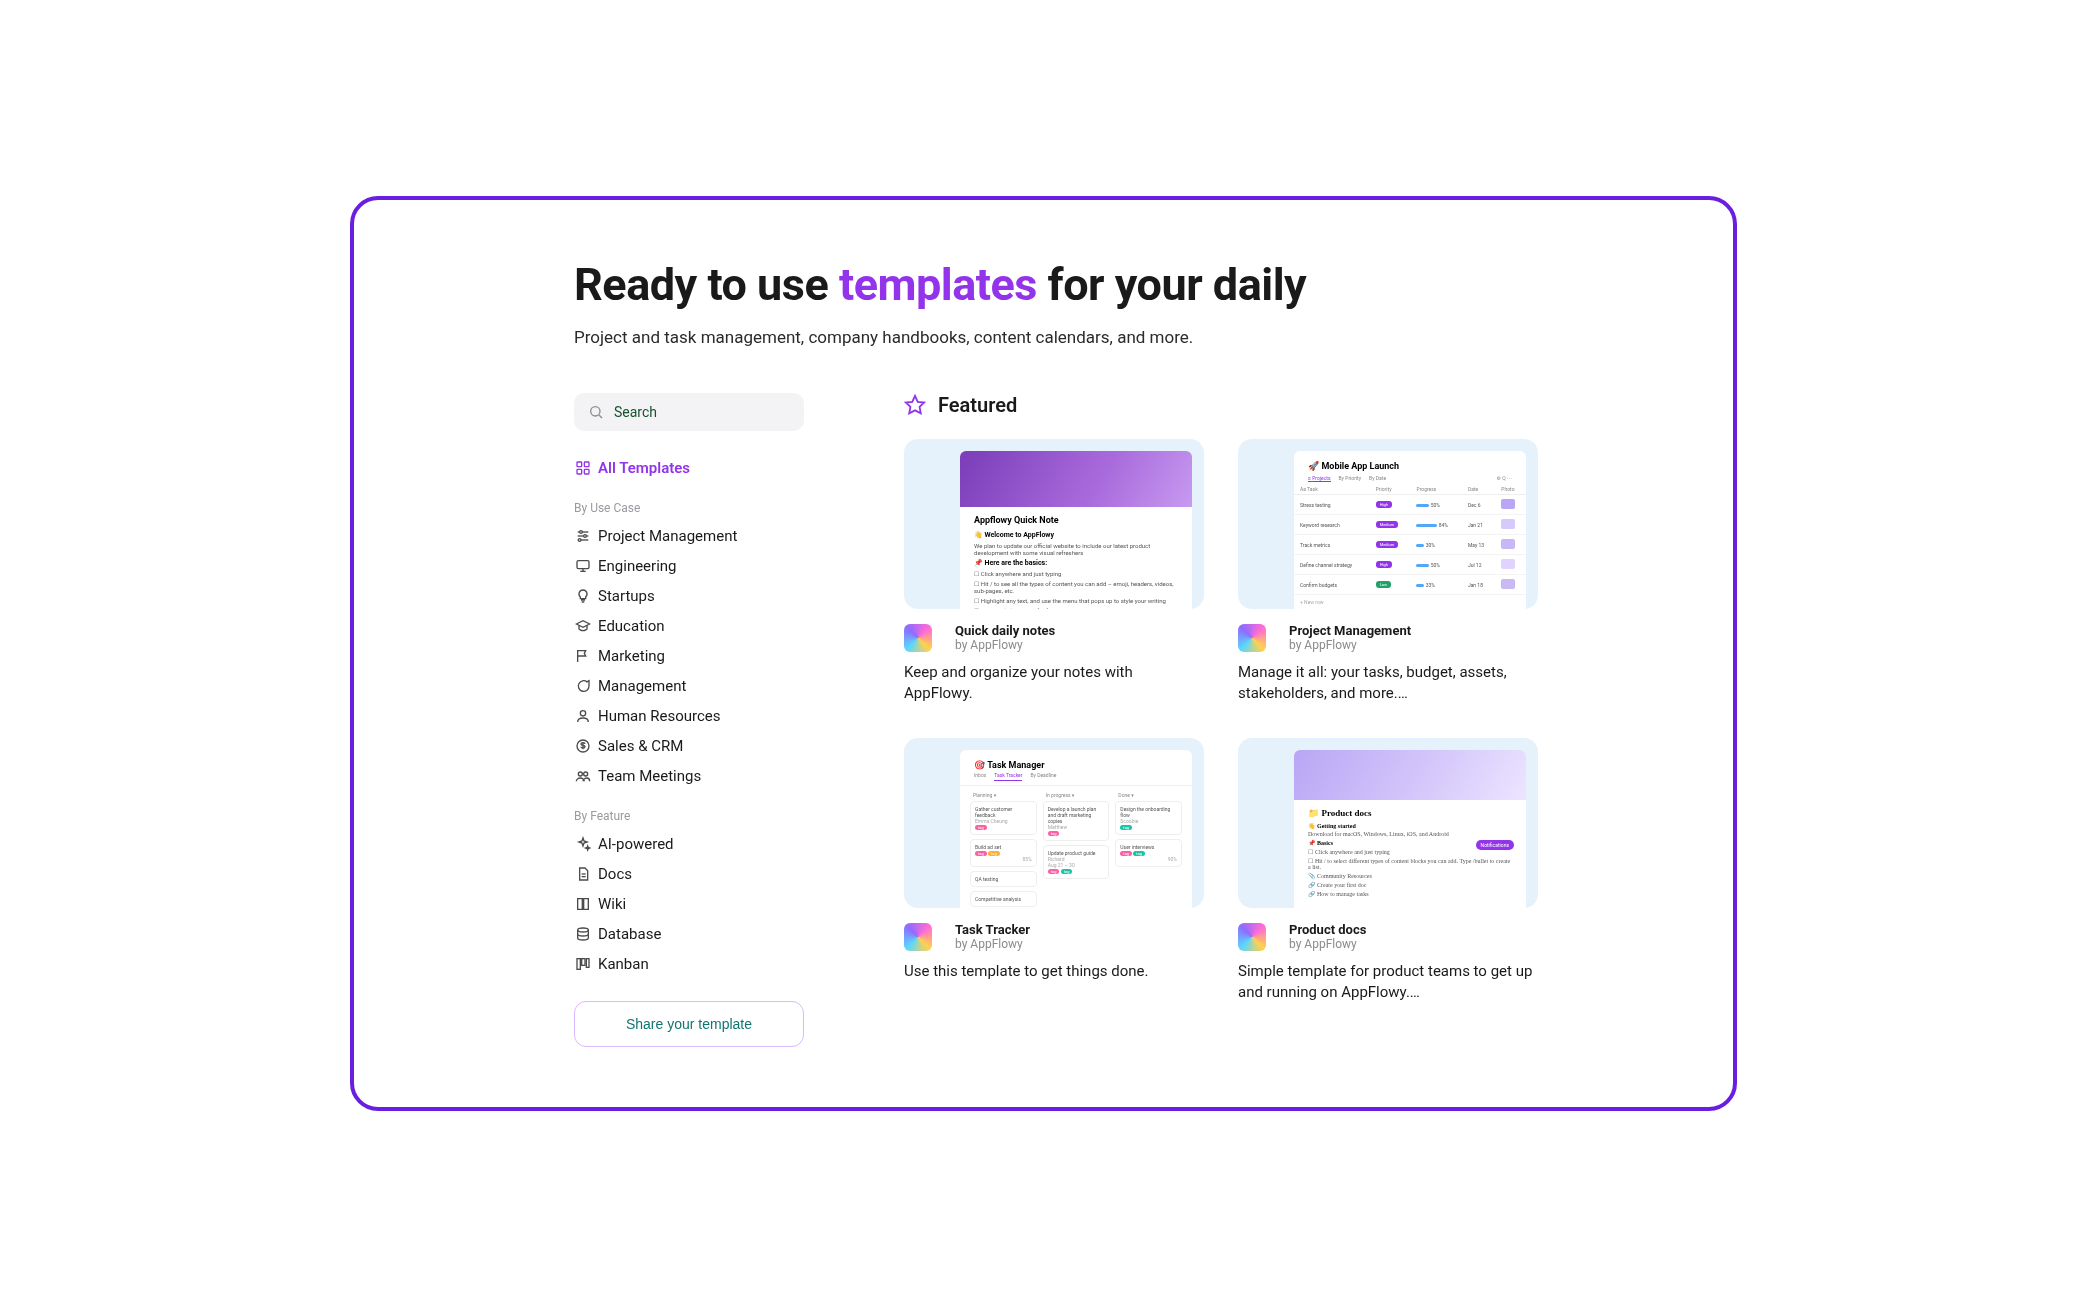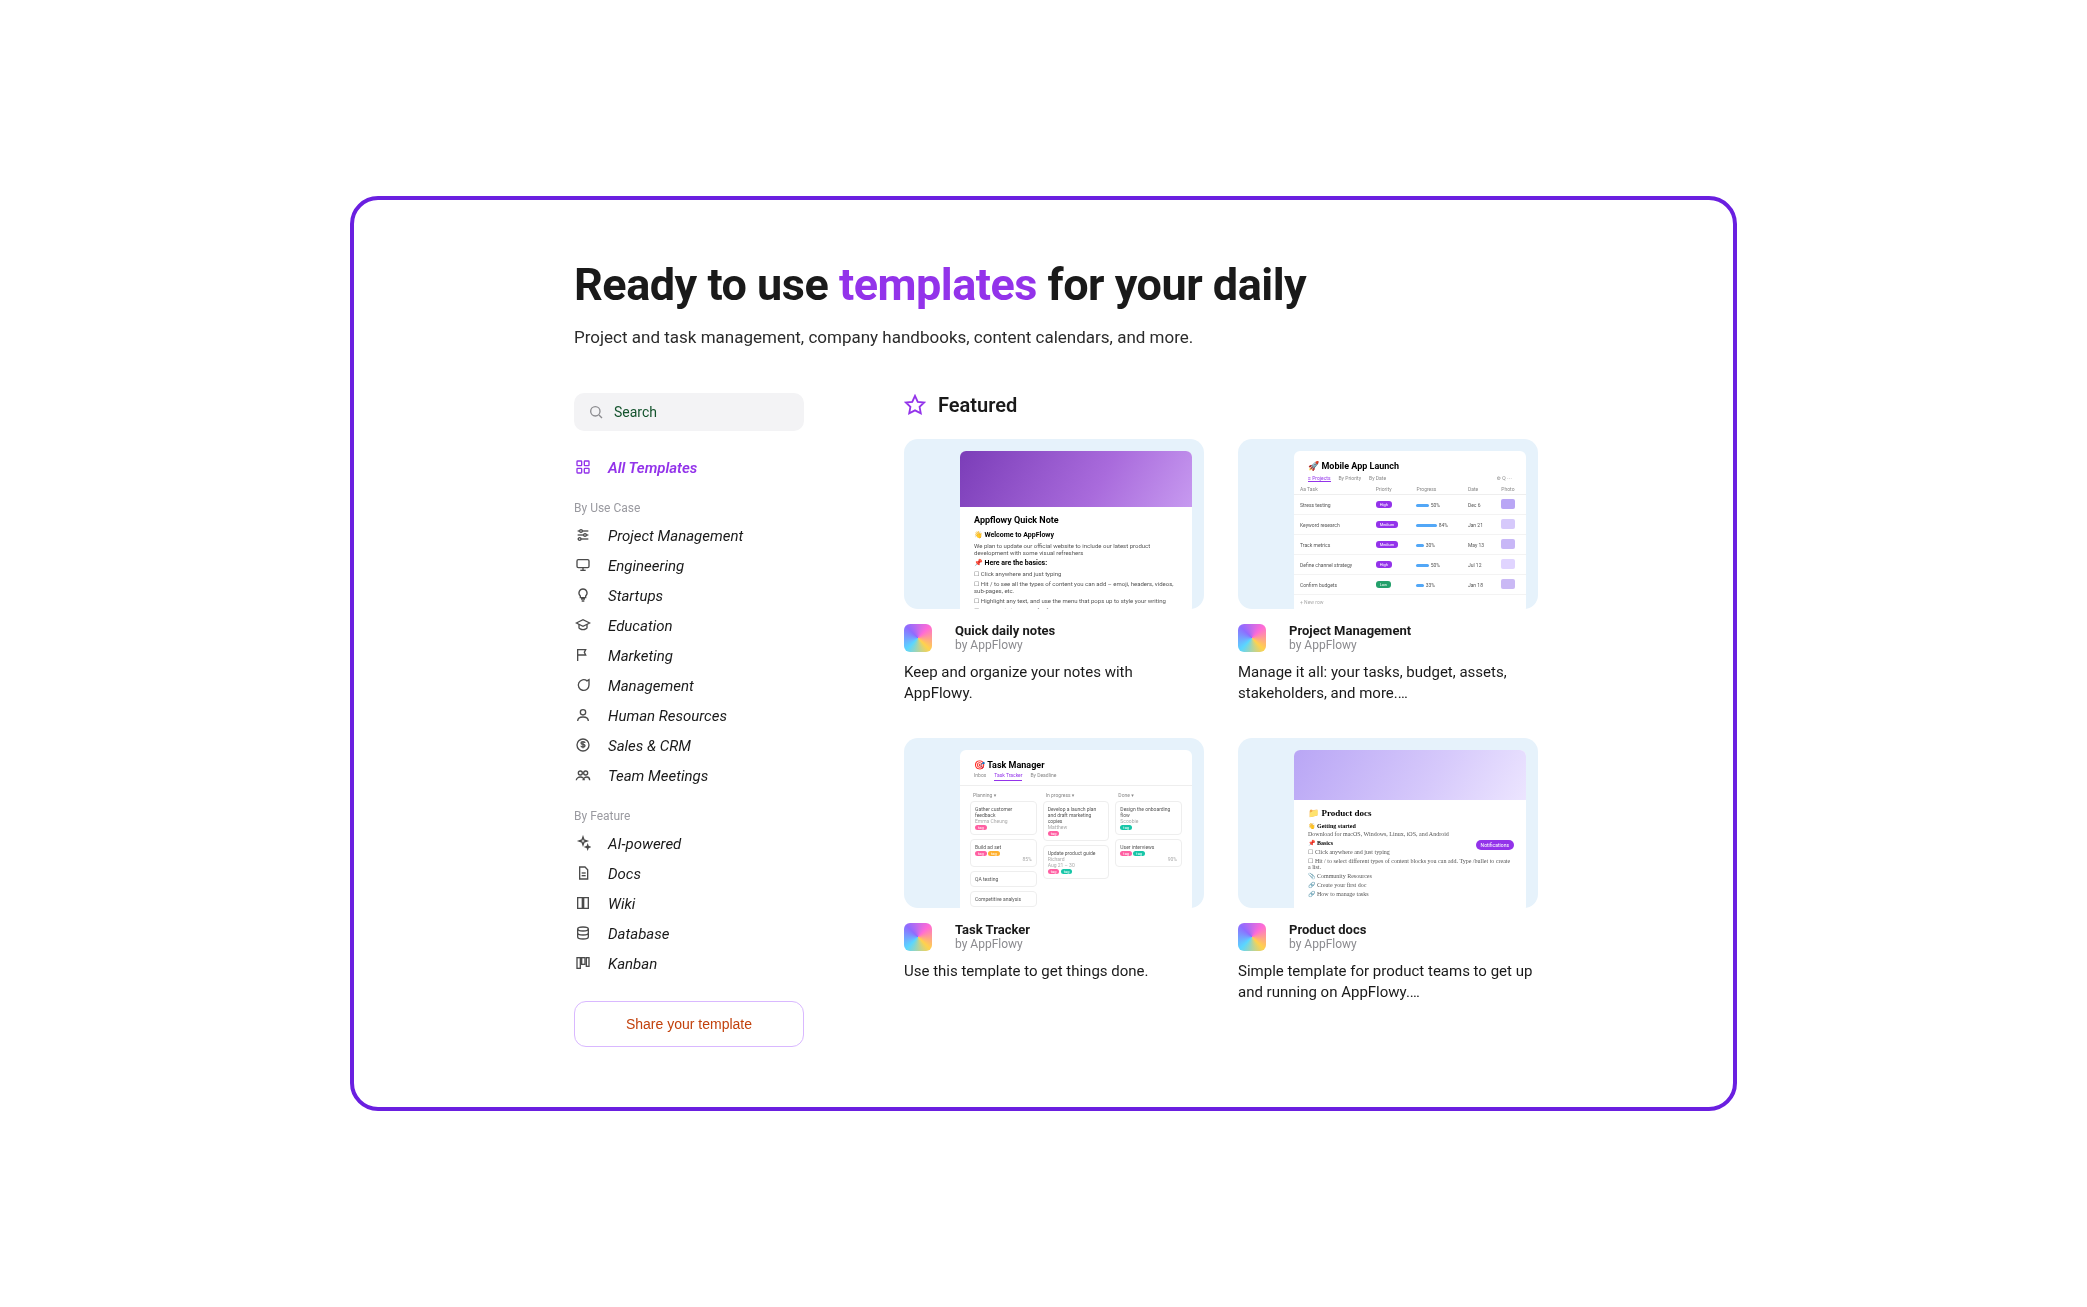--- a/index.html
+++ b/index.html
@@ -47,42 +47,41 @@
     padding: 0 14px;
     gap:10px;
     color:#14532d;
     font-size:14px;
     margin-bottom: 22px;
   }
   .search svg { width:16px;height:16px; stroke:#8b8b8f; }
 
   .side-item {
     display:flex;
-    align-items:flex-start;
-    gap:16px;
+    align-items:center;
+    gap:6px;
     font-size:15px;
     color:#1a1a1a;
     padding: 6px 0;
     cursor:pointer;
-    font-style:italic;
   }
   .side-item.active { color:#9333ea; font-weight:600; }
   .side-item .ic { width:18px; display:flex; align-items:center; justify-content:center; color:#4b4b4b; }
   .side-item.active .ic { color:#9333ea; }
 
   .side-header {
     font-size: 12px;
     color:#9a9aa0;
     margin: 18px 0 6px 0;
   }
 
   .share-btn {
     margin-top: 22px;
     border:1px solid #d9b8ff;
-    color:#c2410c;
+    color:#0f766e;
     background:#fff;
     font-size:14px;
     font-weight:500;
     border-radius: 12px;
     padding: 14px 5px;
     width: 100%;
     cursor:pointer;
   }
 
   .main { flex:1; }

